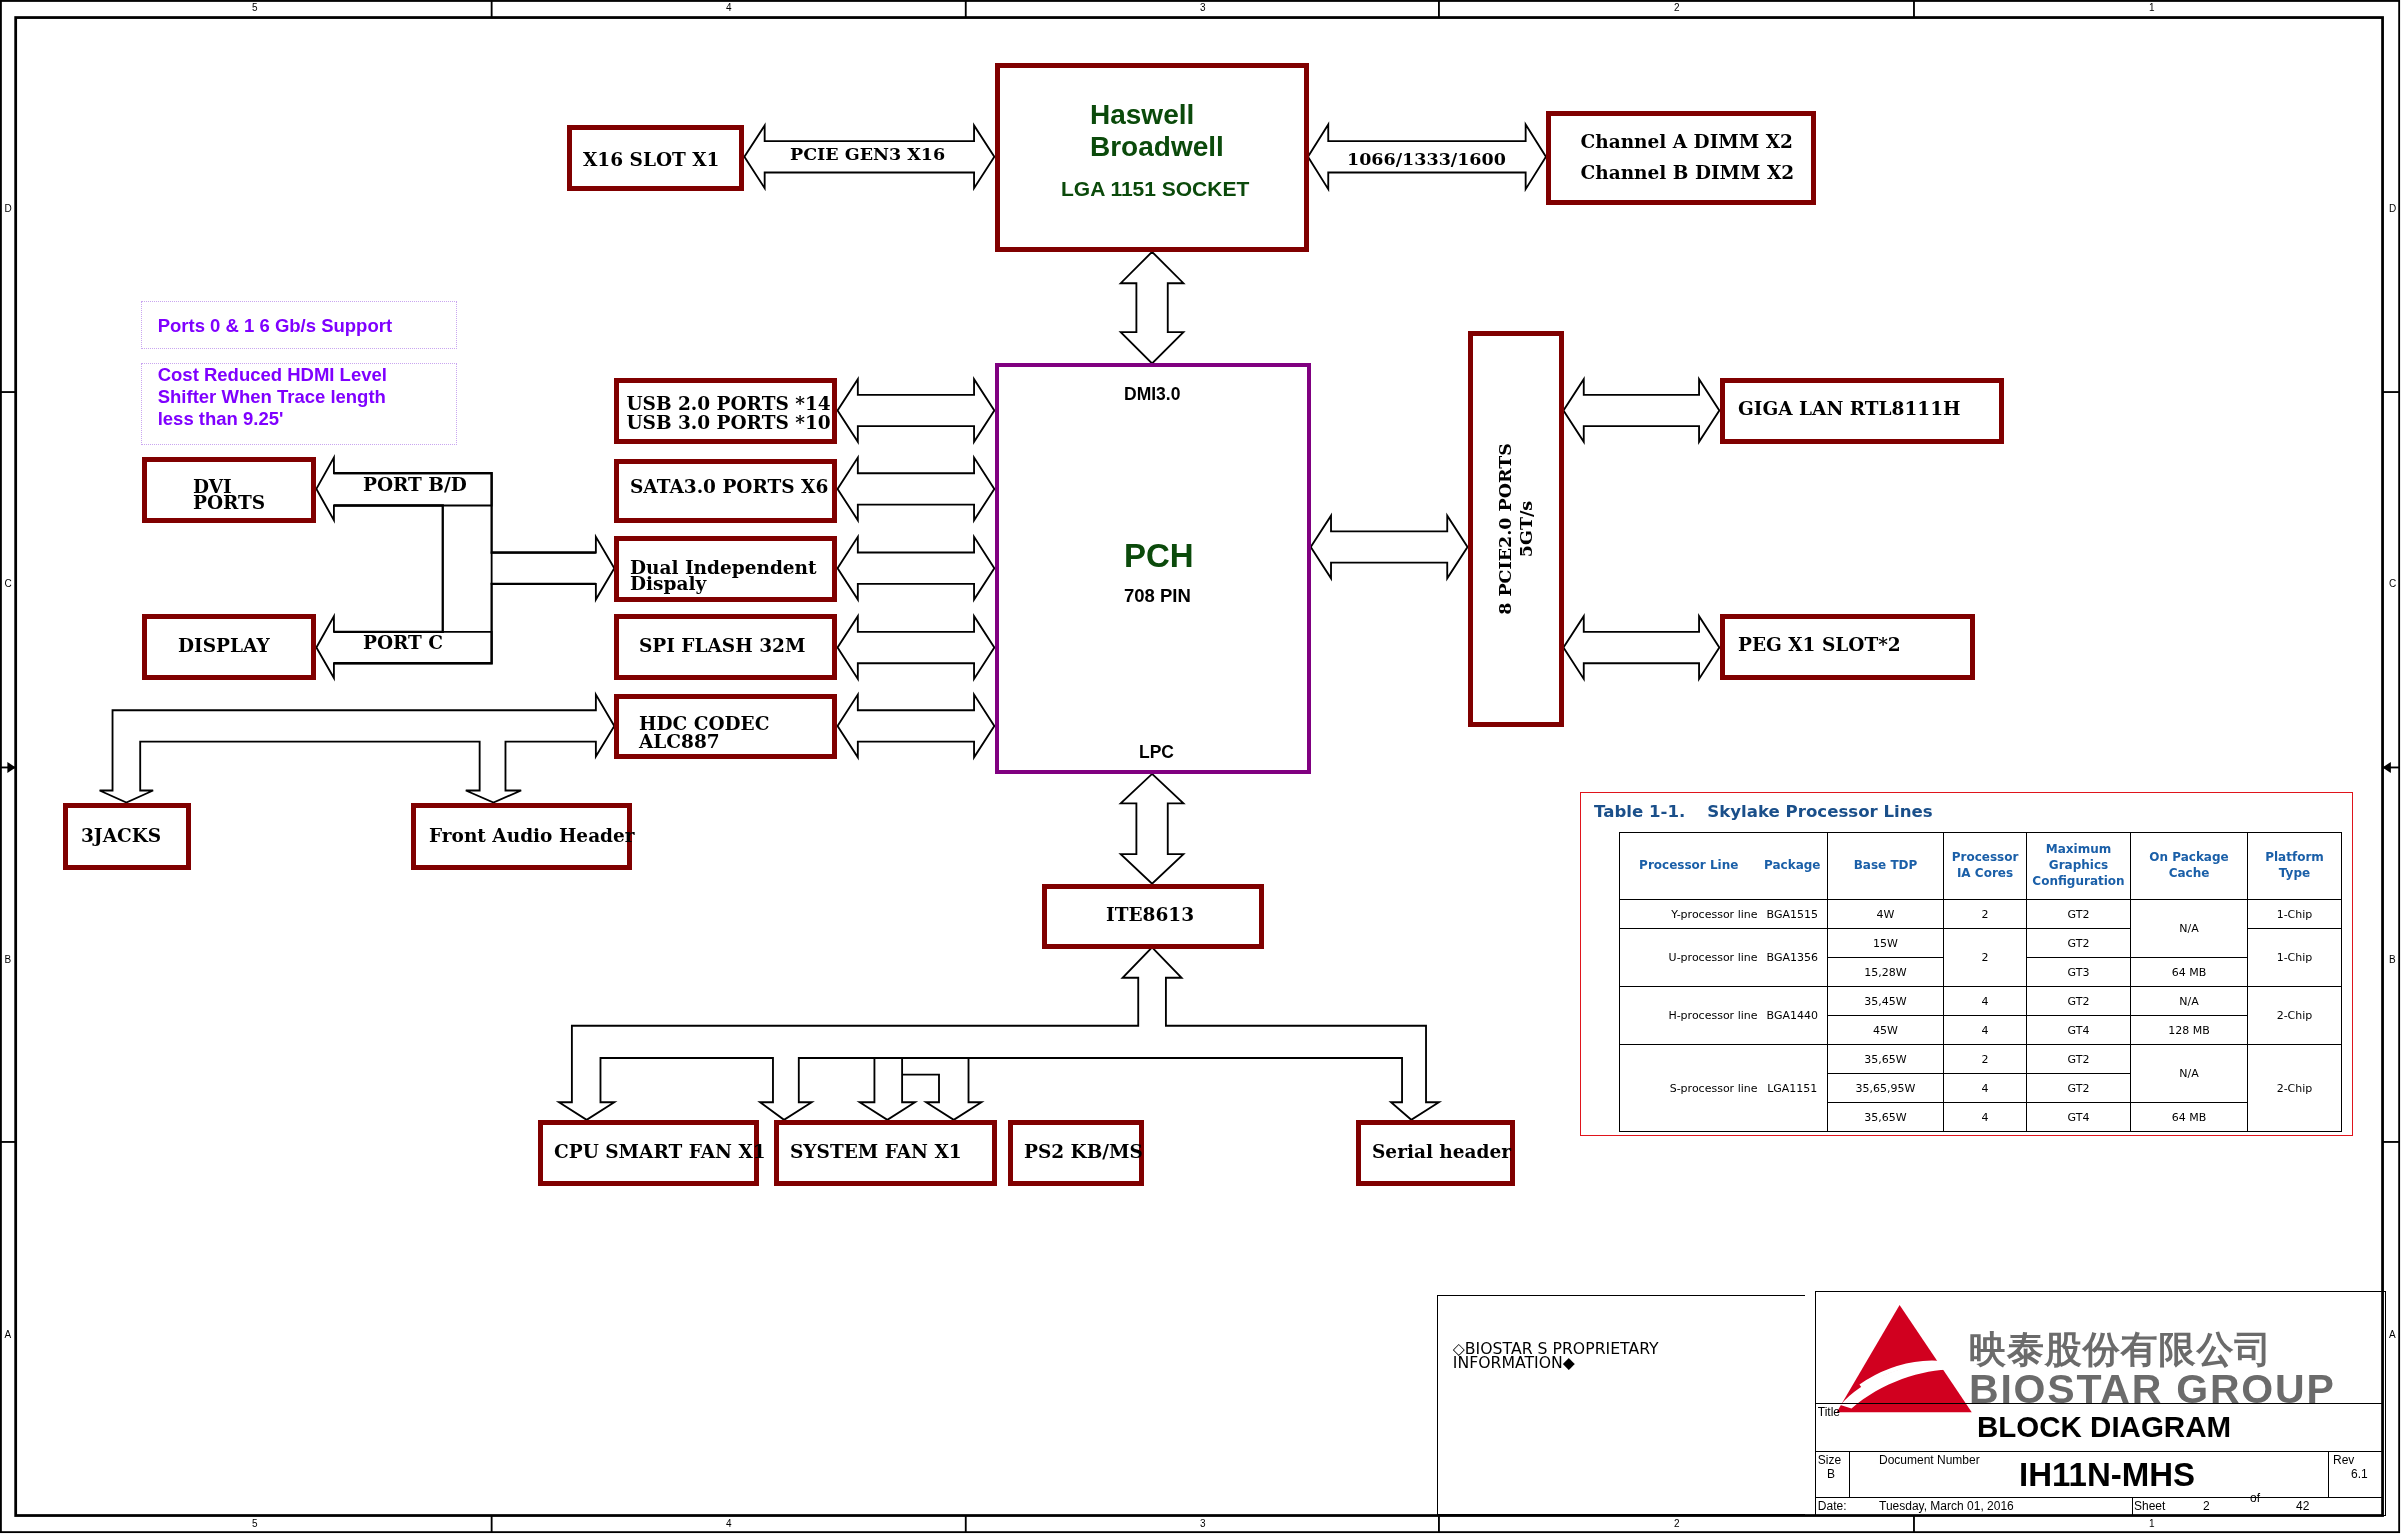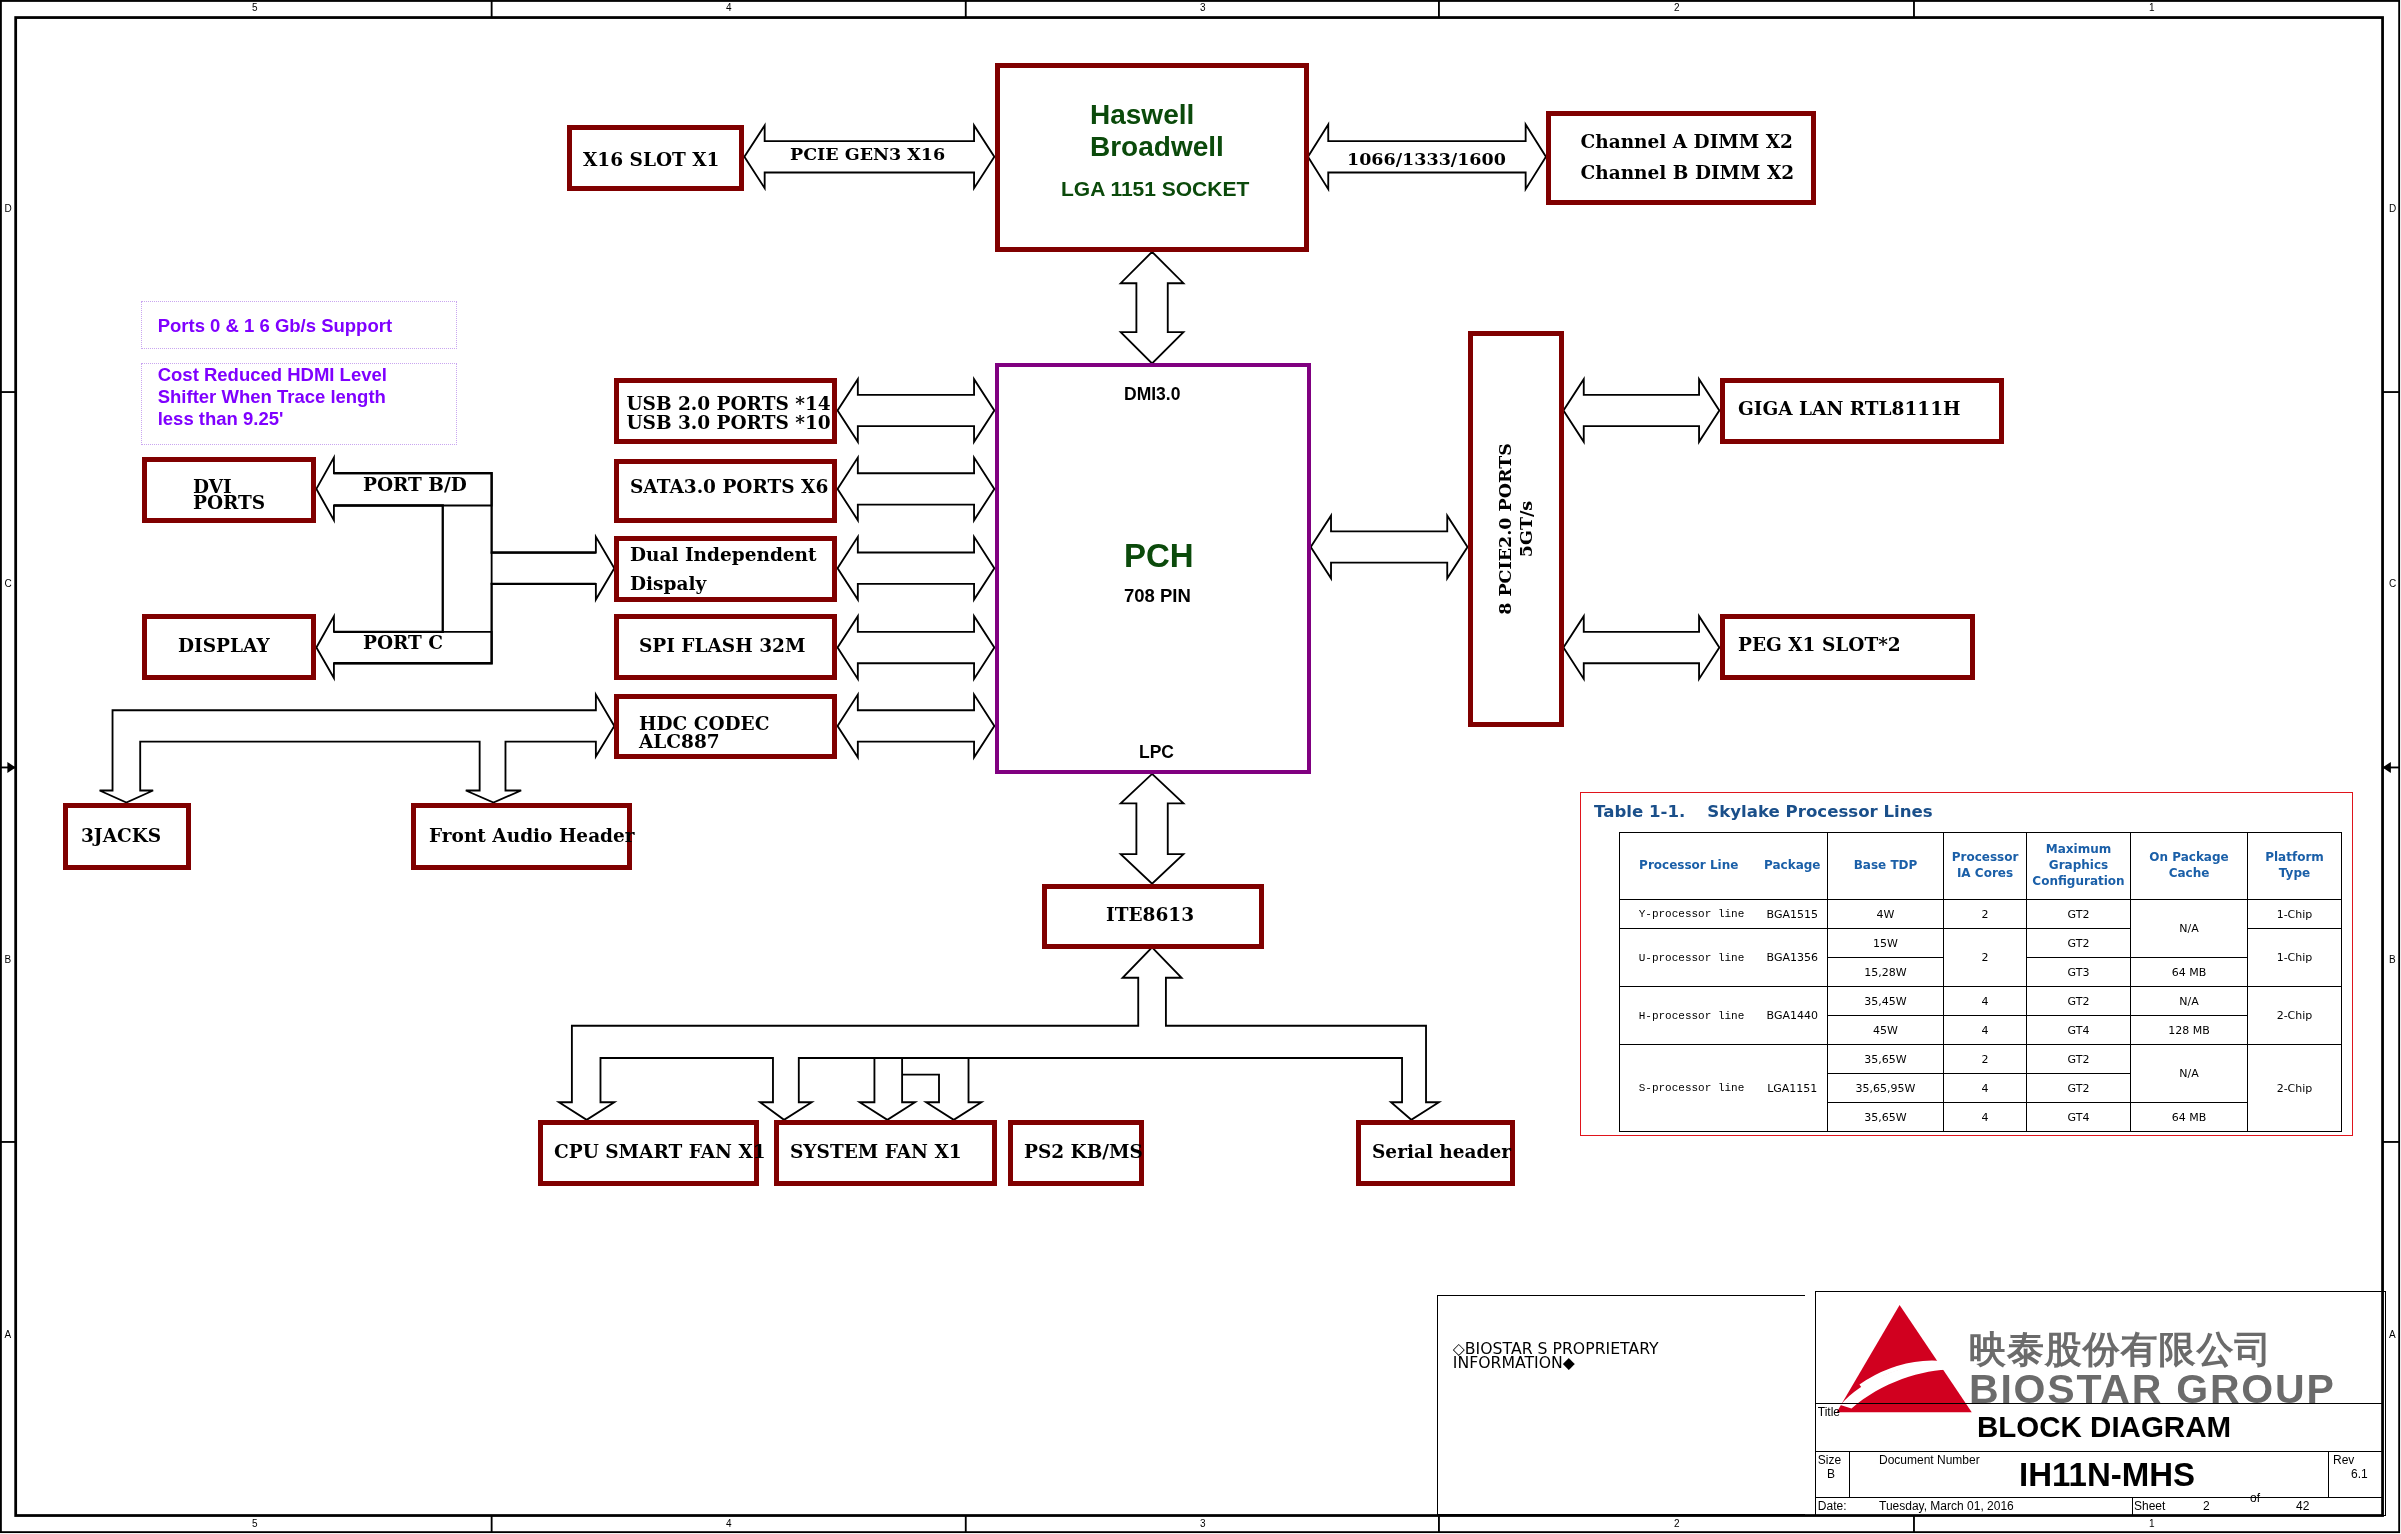--- a/index.html
+++ b/index.html
@@ -11,21 +11,21 @@
   .zone { position:absolute; font-family:"Liberation Sans", sans-serif; font-size:10px; color:#000; }
   .note { position:absolute; box-sizing:border-box; border:0.9px dotted #c9a6f0; color:#7f00ff; font-family:"Liberation Sans", sans-serif; font-weight:bold; font-size:18.5px; line-height:22px; padding-left:15.7px; }
   .pchlbl { position:absolute; font-family:"Liberation Sans", sans-serif; font-weight:bold; color:#000; }
   
   #skl { position:absolute; left:1580px; top:792px; width:773px; height:344px; box-sizing:border-box; border:1.8px solid #e0141c; background:#fff; }
   #skl .cap { position:absolute; left:13px; top:9.2px; font-family:"DejaVu Sans", sans-serif; font-weight:bold; font-size:16.6px; color:#1a4f8a; }
   #skl .cap span { margin-left:22px; }
   #skl table { position:absolute; left:38px; top:39px; width:723px; border-collapse:collapse; font-family:"DejaVu Sans", sans-serif; font-size:11px; }
   #skl th { color:#1a5fa8; font-weight:bold; font-size:12px; height:66px; border:0.9px solid #000; padding:0 1.8px; line-height:15.7px; }
   #skl td { border:0.9px solid #000; height:28px; text-align:center; color:#000; padding:0; }
-  #skl td.l { text-align:center; padding-left:5.5px;font-family:Liberation Mono, monospace; }
+  #skl td.l { text-align:right; padding-left:5.5px; }
   #skl th.nb, #skl td.nb { border-left:none; border-right:none; }
   #skl tr.thick td { border-top:1.8px solid #000; }
   
   #prop { position:absolute; left:1437px; top:1295px; width:368px; height:220px; box-sizing:border-box; border:1.8px solid #000; border-right:none; font-family:"DejaVu Sans", sans-serif; font-size:15.7px; line-height:14px; color:#000; }
   #tb { position:absolute; left:1815px; top:1291px; width:571px; height:225px; box-sizing:border-box; border:1.8px solid #000; font-family:"Liberation Sans", sans-serif; color:#000; }
 </style>
 </head>
 <body>
 
 <svg id="sheet" width="2401" height="1534" viewBox="0 0 2603 1663">
@@ -132,21 +132,21 @@
 </div>
 
 <div class="blk" style="left:614px;top:378px;width:223px;height:66px;text-align:right;">
   <span class="t" style="left:7.4px;top:11px;">USB 2.0 PORTS *14</span>
   <span class="t" style="left:7.4px;top:29.5px;">USB 3.0 PORTS *10</span>
 </div>
 <div class="blk" style="left:614px;top:459px;width:223px;height:64px;">
   <span class="t" style="left:11px;top:13px;">SATA3.0 PORTS X6</span>
 </div>
 <div class="blk" style="left:614px;top:536px;width:223px;height:66px;">
-  <span class="t" style="left:11px;top:4px;">Dual Independent</span>
+  <span class="t" style="left:11px;top:17px;">Dual Independent</span>
   <span class="t" style="left:11px;top:33px;">Dispaly</span>
 </div>
 <div class="blk" style="left:614px;top:614px;width:223px;height:66px;">
   <span class="t" style="left:20px;top:16.6px;">SPI FLASH 32M</span>
 </div>
 <div class="blk" style="left:614px;top:694px;width:223px;height:65px;">
   <span class="t" style="left:20px;top:14.8px;">HDC CODEC</span>
   <span class="t" style="left:20px;top:33px;">ALC887</span>
 </div>
 

